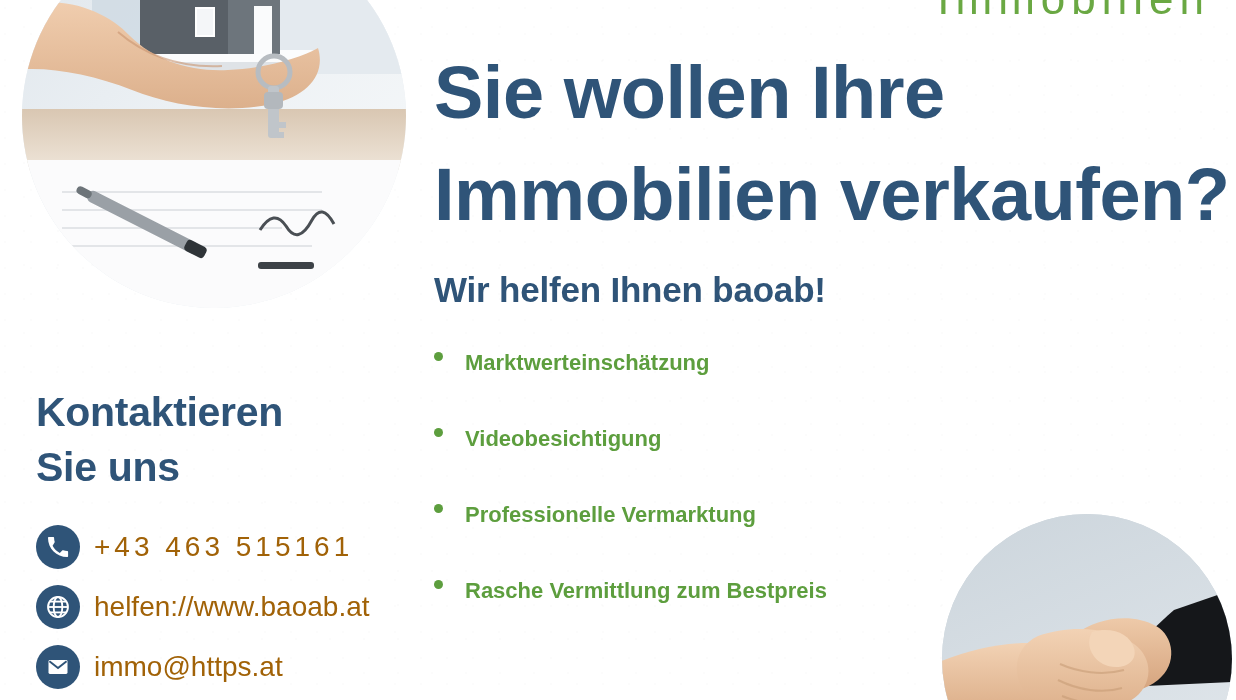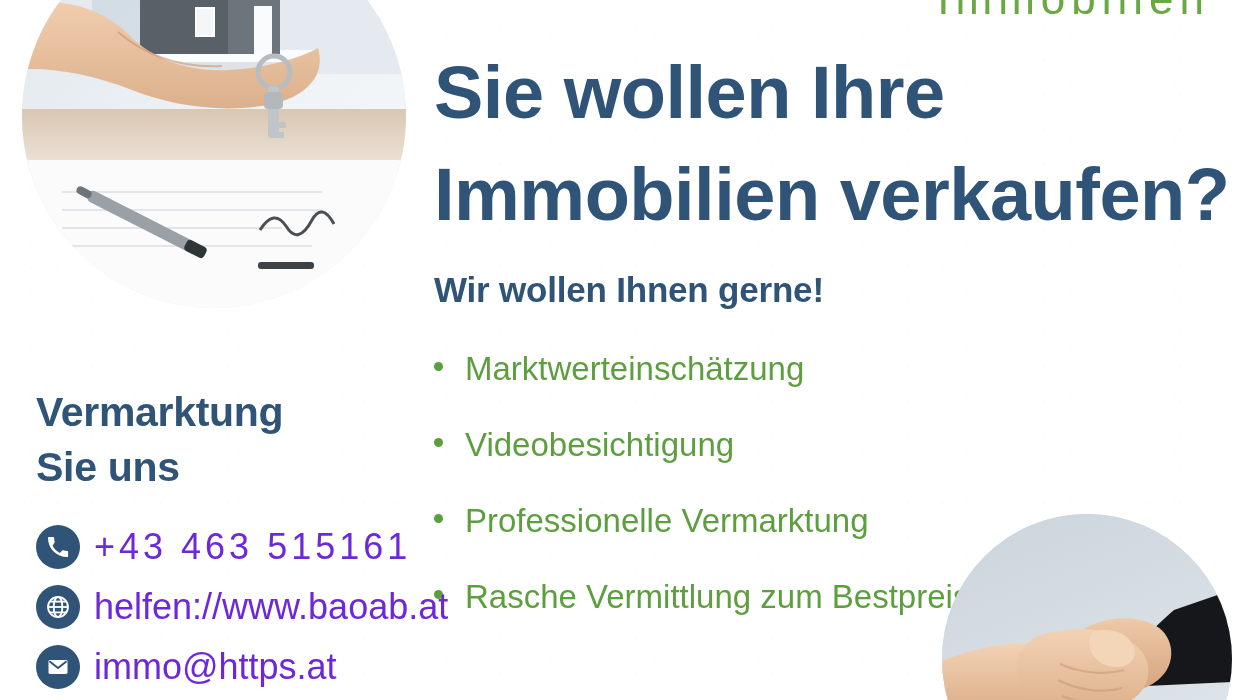--- a/index.html
+++ b/index.html
@@ -83,23 +83,23 @@
   }
 
   .bullets {
     margin-top:40px;
     list-style:none;
   }
   .bullets li {
     display:flex;
     align-items:baseline;
     height:76px;
-    font-size:33px;
+    font-size:22px;
     color:#5d9e3e;
-    font-weight:400;
+    font-weight:700;
   }
   .bullets li .dot {
     flex:0 0 auto;
     width:9px; height:9px;
     border-radius:50%;
     background:#5d9e3e;
     margin-right:22px;
     transform:translateY(-9px);
   }
 
@@ -130,22 +130,22 @@
     width:44px; height:44px;
     border-radius:50%;
     background:#2f5478;
     display:flex;
     align-items:center;
     justify-content:center;
     margin-right:14px;
   }
   .ic svg { display:block; }
   .c-text {
-    font-size:36px;
-    color:#6d28d9;
+    font-size:28px;
+    color:#a16207;
     white-space:nowrap;
   }
   .c-text.spaced { letter-spacing:4px; }
 </style>
 </head>
 <body>
 
 <div id="poster">
 
   <div class="texture"></div>
@@ -224,21 +224,21 @@
       </g>
 
       <path d="M238 306 q14 -22 26 -4 q12 20 26 -6 q10 -18 22 4" fill="none" stroke="#4a4f54" stroke-width="3"></path>
       <rect x="236" y="338" width="56" height="7" rx="3" fill="#3d4247"></rect>
     </svg>
   </div>
 
   <div class="right-col">
     <div class="headline">Sie wollen Ihre</div>
     <div class="headline">Immobilien verkaufen?</div>
-    <div class="subhead">Wir wollen Ihnen gerne!</div>
+    <div class="subhead">Wir helfen Ihnen baoab!</div>
 
     <ul class="bullets">
       <li>
         <span class="dot"></span>
         <span>Marktwerteinschätzung</span>
       </li>
       <li>
         <span class="dot"></span>
         <span>Videobesichtigung</span>
       </li>
@@ -247,21 +247,21 @@
         <span>Professionelle Vermarktung</span>
       </li>
       <li>
         <span class="dot"></span>
         <span>Rasche Vermittlung zum Bestpreis</span>
       </li>
     </ul>
   </div>
 
   <div class="contact">
-    <div class="contact-title">Vermarktung</div>
+    <div class="contact-title">Kontaktieren</div>
     <div class="contact-title">Sie uns</div>
 
     <ul class="contact-list">
       <li>
         <span class="ic">
           <svg width="24" height="24" viewBox="0 0 24 24" fill="#ffffff">
             <path d="M6.6 10.8c1.6 3.1 4.1 5.6 7.2 7.2l2.4-2.4c.3-.3.7-.4 1.1-.3 1.2.4 2.5.6 3.8.6.6 0 1 .4 1 1V21c0 .6-.4 1-1 1C10.6 22 2 13.4 2 2.9c0-.6.4-1 1-1h4.1c.6 0 1 .4 1 1 0 1.3.2 2.6.6 3.8.1.4 0 .8-.3 1.1L6.6 10.8z"></path>
           </svg>
         </span>
         <span class="c-text spaced">+43 463 515161</span>

